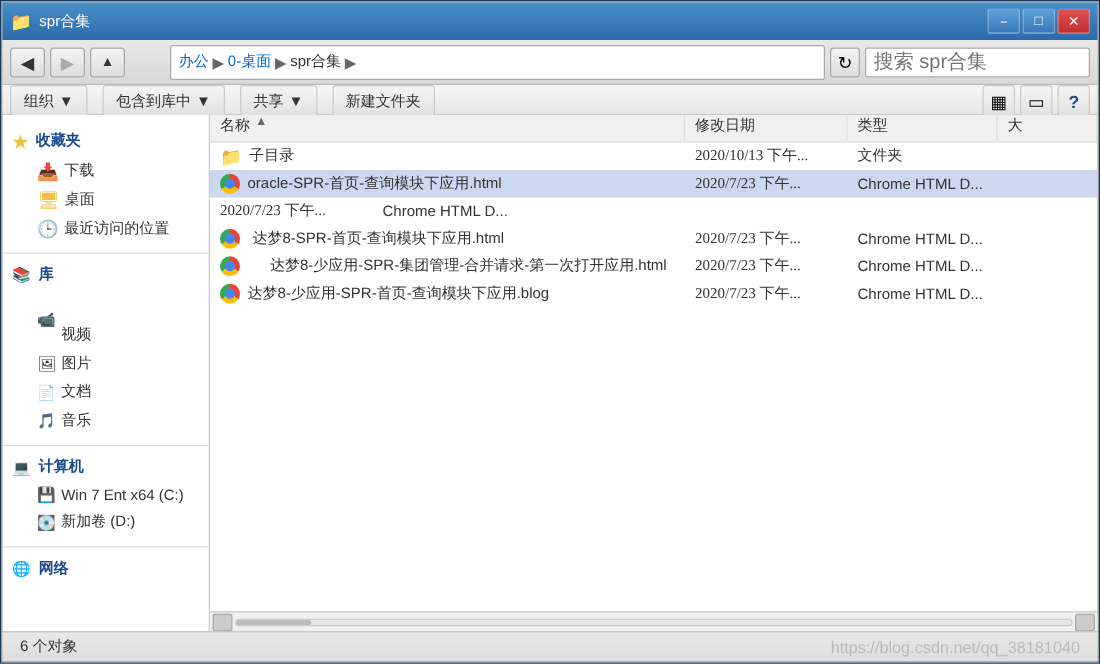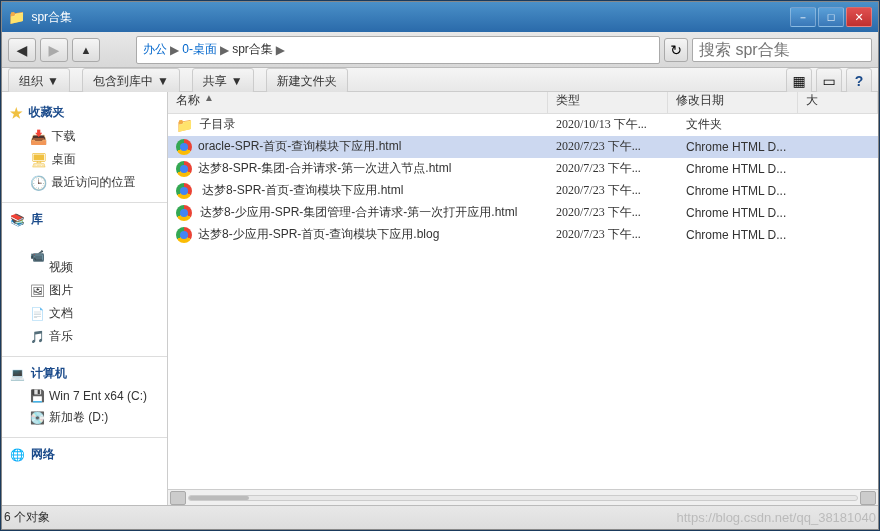--- a/index.html
+++ b/index.html
@@ -278,21 +278,21 @@
       display: flex;
       align-items: center;
     }
     
     .status-bar {
       height: 24px;
       background: linear-gradient(to bottom, #e8e8e8, #ddd);
       border-top: 1px solid #bbb;
       display: flex;
       align-items: center;
-      padding: 0 2px;
+      padding: 0 14px;
       font-size: 12px;
       color: #333;
     }
     
     .chrome-icon-circle {
       width: 16px;
       height: 16px;
       border-radius: 50%;
       background: conic-gradient(#ea4335 0deg 120deg, #fbbc04 120deg 240deg, #34a853 240deg 360deg);
       position: relative;
@@ -450,25 +450,25 @@
       </div>
     </div>
 
     <div class="file-area">
 
       <div class="file-header">
         <div class="col-header col-name">
           <span>名称</span>
           <span class="sort-arrow">▲</span>
         </div>
+        <div class="col-header col-date">
+          <span>修改日期</span>
+        </div>
         <div class="col-header col-type">
           <span>类型</span>
-        </div>
-        <div class="col-header col-date">
-          <span>修改日期</span>
         </div>
         <div class="col-header col-size">
           <span>大</span>
         </div>
       </div>
 
       <div class="file-list">
 
         <div class="file-row">
           <div class="file-cell cell-name">
@@ -484,43 +484,39 @@
           <div class="file-cell cell-name">
             <span class="chrome-icon-circle"></span>
             <span style="margin-left:6px;">oracle-SPR-首页-查询模块下应用.html</span>
           </div>
           <div class="file-cell cell-date">2020/7/23 下午...</div>
           <div class="file-cell cell-type">Chrome HTML D...</div>
           <div class="file-cell cell-size"></div>
         </div>
 
         <div class="file-row">
-          <div class="file-cell cell-name">
-            <span class="chrome-icon-circle"></span>
-            <span style="margin-left:6px;">达梦8-SPR-集团-合并请求-第一次进入节点.html</span>
-          </div>
           <div class="file-cell cell-date">2020/7/23 下午...</div>
           <div class="file-cell cell-type">Chrome HTML D...</div>
           <div class="file-cell cell-size"></div>
         </div>
 
         <div class="file-row">
           <div class="file-cell cell-name">
             <span class="chrome-icon-circle"></span>
             <span style="margin-left:10px;">达梦8-SPR-首页-查询模块下应用.html</span>
           </div>
           <div class="file-cell cell-date">2020/7/23 下午...</div>
           <div class="file-cell cell-type">Chrome HTML D...</div>
           <div class="file-cell cell-size"></div>
         </div>
 
         <div class="file-row">
           <div class="file-cell cell-name">
             <span class="chrome-icon-circle"></span>
-            <span style="margin-left:8px;">达梦8-少应用-SPR-集团管理-合并请求-第一次打开应用.html</span>
+            <span style="margin-left:24px;">达梦8-少应用-SPR-集团管理-合并请求-第一次打开应用.html</span>
           </div>
           <div class="file-cell cell-date">2020/7/23 下午...</div>
           <div class="file-cell cell-type">Chrome HTML D...</div>
           <div class="file-cell cell-size"></div>
         </div>
 
         <div class="file-row">
           <div class="file-cell cell-name">
             <span class="chrome-icon-circle"></span>
             <span style="margin-left:6px;">达梦8-少应用-SPR-首页-查询模块下应用.blog</span>

